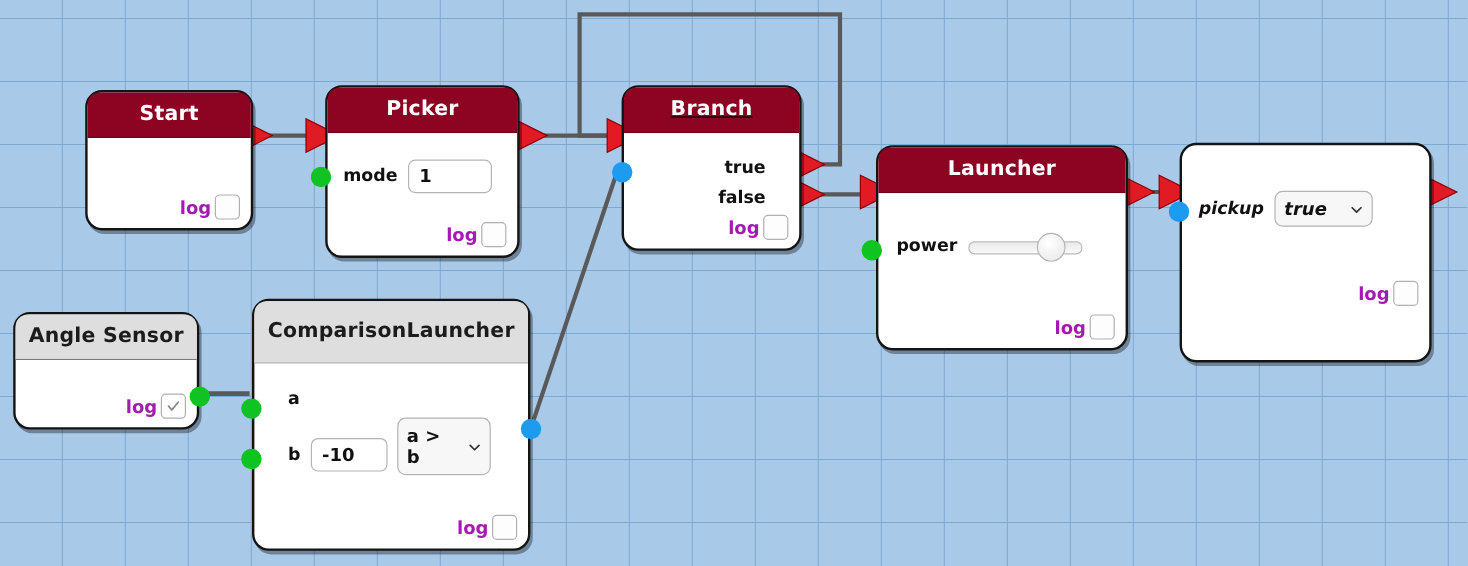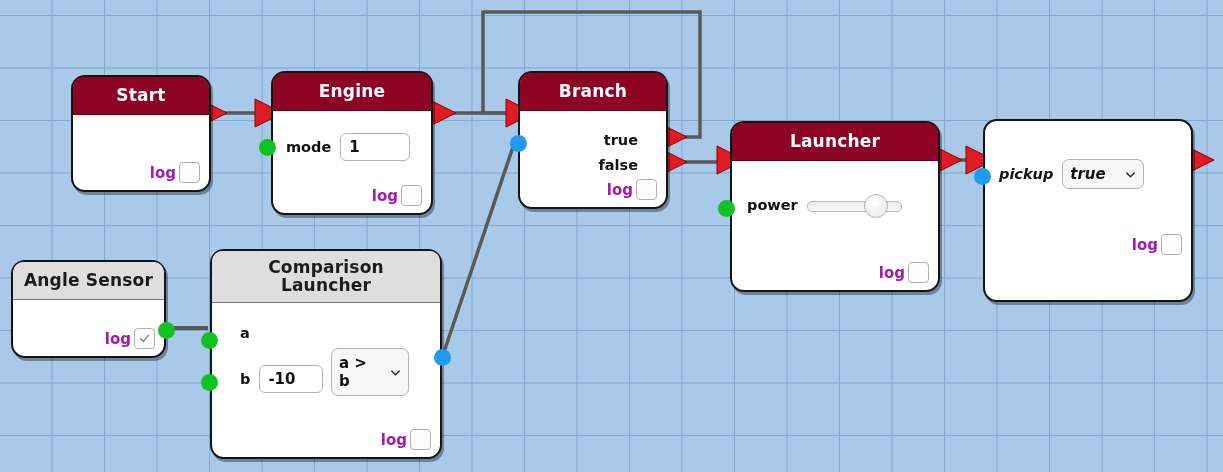--- a/index.html
+++ b/index.html
@@ -44,21 +44,21 @@
     text-align: center;
     letter-spacing: 0.2px;
     box-sizing: border-box;
     border-bottom: 1px solid #6d0018;
   }
   .node.sensor > .node-header {
     background: #dedede;
     color: #1c1c1c;
     border-bottom: 1px solid #7a7a7a;
   }
-  .node-header.two-line { height: 52px; font-size: 17px; flex-direction: column; justify-content: center; }
+  .node-header.two-line { height: 52px; font-size: 17px; flex-direction: row; justify-content: center; }
 
   .node-body { position: relative; height: calc(100% - 38px); }
   .node.sensor.two .node-body { height: calc(100% - 52px); }
 
   .row {
     position: absolute;
     display: flex;
     align-items: center;
     gap: 9px;
     justify-content: center;
@@ -185,36 +185,36 @@
     <div class="node-body">
       <div class="logrow">
         <span class="log-label">log</span>
         <span class="checkbox"></span>
       </div>
     </div>
   </div>
 
   <div class="node" style="left:271px; top:71px; width:162px; height:144px;">
     <div class="node-header">
-      <span>Engine</span>
+      <span>Picker</span>
     </div>
     <div class="node-body">
       <div class="dot green" style="left:-14px; top:28px;"></div>
       <div class="row" style="left:13px; top:22px;">
         <span class="port-label">mode</span>
         <span class="txtbox" style="width:70px;">1</span>
       </div>
       <div class="logrow">
         <span class="log-label">log</span>
         <span class="checkbox"></span>
       </div>
     </div>
   </div>
 
-  <div class="node" style="left:518px; top:71px; width:150px; height:138px;">
+  <div class="node" style="left:518px; top:71px; width:150px; height:138px;text-decoration:underline;">
     <div class="node-header">
       <span>Branch</span>
     </div>
     <div class="node-body">
       <div class="dot blue" style="left:-10px; top:24px;"></div>
       <span class="out-label" style="right:28px; top:21px;">true</span>
       <span class="out-label" style="right:28px; top:46px;">false</span>
       <div class="logrow">
         <span class="log-label">log</span>
         <span class="checkbox"></span>

